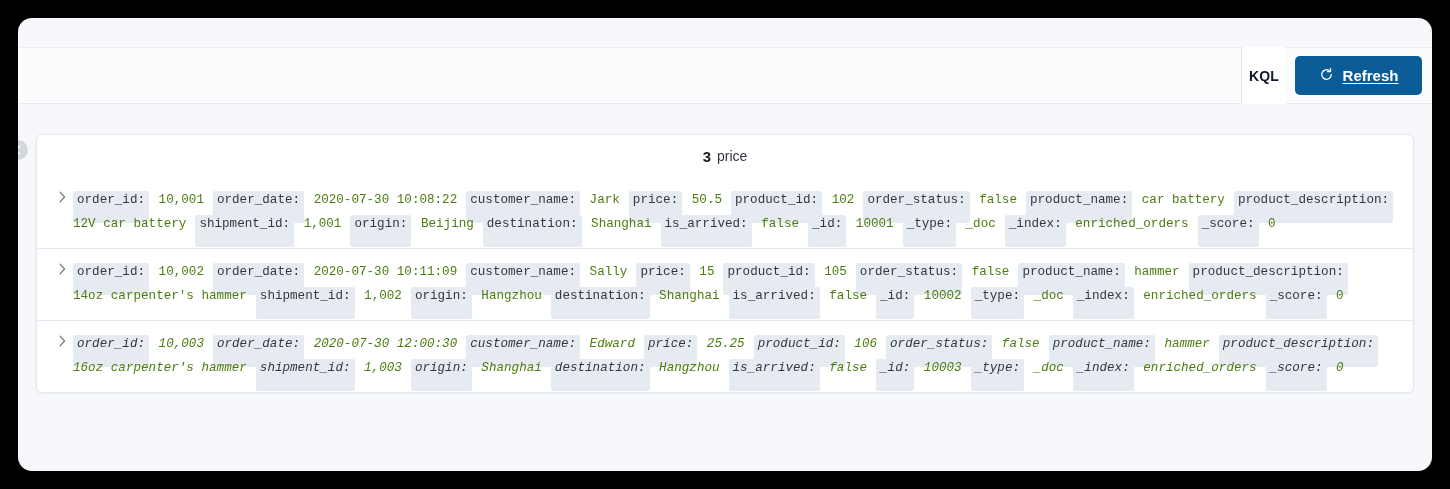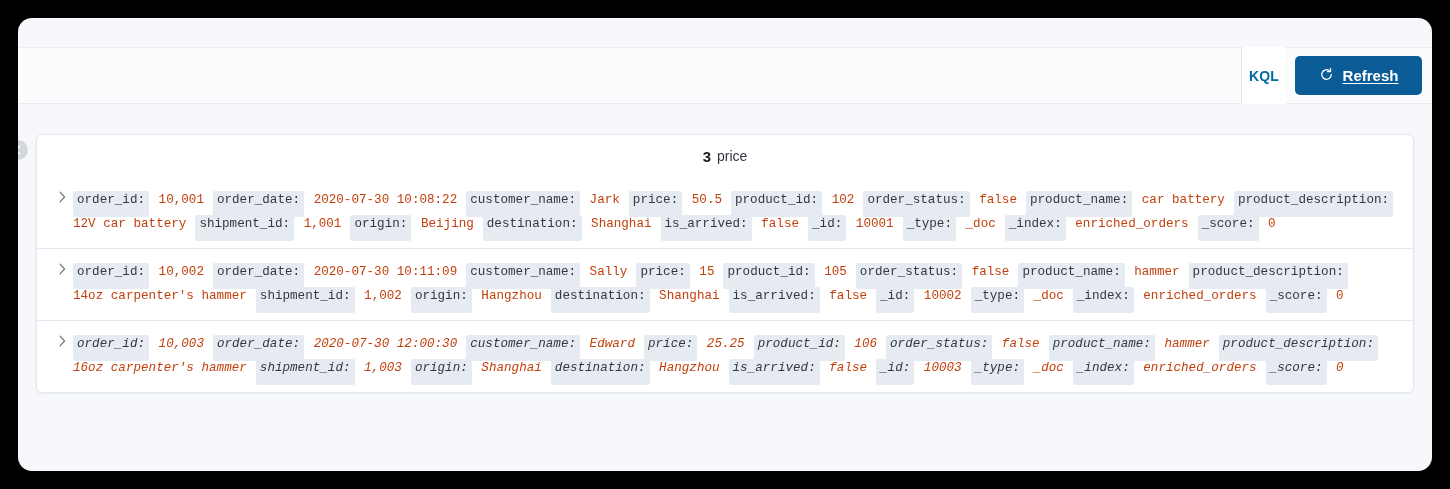--- a/index.html
+++ b/index.html
@@ -64,21 +64,21 @@
     right: 146px;
     top: 29px;
     height: 57px;
     width: 45px;
     display: flex;
     align-items: center;
     justify-content: center;
     border-left: 1px solid #e6e8ee;
     font-size: 14px;
     font-weight: 600;
-    color: #0369a1;
+    color: #0f172a;
     letter-spacing: .2px;
     background: #ffffff;
   }
   .refresh-btn {
     position: absolute;
     right: 10px;
     top: 38px;
     width: 127px;
     height: 39px;
     background: #0b5c96;
@@ -174,28 +174,28 @@
     flex: 1;
     font-family: "Liberation Mono", monospace;
     font-size: 12.6px;
     line-height: 24px;
     color: #343741;
     word-break: break-word;
   }
   .fld {
     background: #e6ebf2;
     border-radius: 2px;
-    padding: 2px 4px 10px 4px;
+    padding: 2px 4px 16px 4px;
     margin-right: 2px;
     color: #343741;
     white-space: nowrap;
   }
   .val {
     margin-right: 9px;
-    color: #c2410c;
+    color: #4d7c0f;
     white-space: nowrap;
   }
 </style>
 </head>
 <body>
 
 <div class="app-frame">
 
   <div class="query-bar">
     <div class="query-input-wrap">

